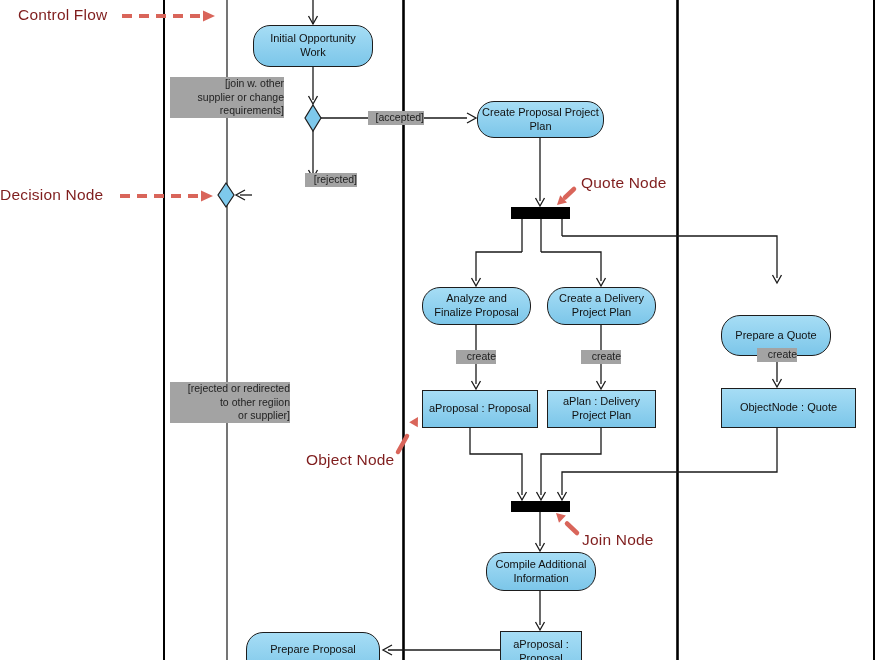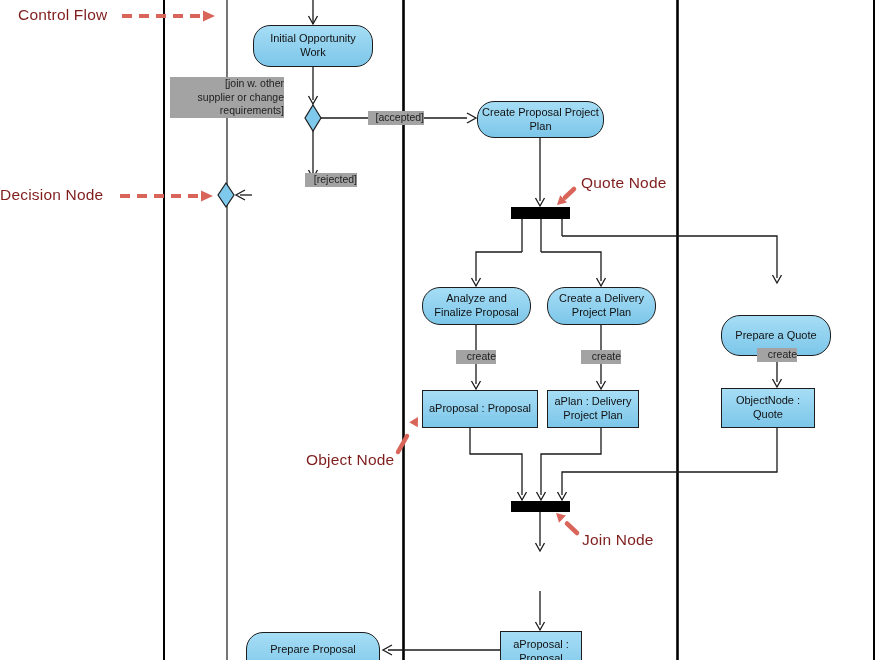--- a/index.html
+++ b/index.html
@@ -115,49 +115,58 @@
 
   <div class="node activity" style="left:547px;top:287px;width:109px;height:38px;border-radius:18px;">
     <span>Create a Delivery</span>
     <span>Project Plan</span>
   </div>
 
   <div class="node activity" style="left:721px;top:284px;width:110px;height:41px;border-radius:19px;margin-top:31px;">
     <span>Prepare a Quote</span>
   </div>
 
+  <div class="node activity" style="left:486px;top:552px;width:110px;height:39px;border-radius:18px;">
+    <span>Compile Additional</span>
+    <span>Information</span>
+  </div>
 
   <div class="node activity" style="left:246px;top:632px;width:134px;height:44px;padding-bottom:10px;">
     <span>Prepare Proposal</span>
   </div>
 
   <div class="node objectnode" style="left:422px;top:390px;width:116px;height:38px;">
     <span>aProposal : Proposal</span>
   </div>
 
-  <div class="node objectnode" style="left:547px;top:390px;width:92px;height:38px;">
+  <div class="node objectnode" style="left:547px;top:390px;width:109px;height:38px;">
     <span>aPlan : Delivery</span>
     <span>Project Plan</span>
   </div>
 
-  <div class="node objectnode" style="left:721px;top:388px;width:94px;height:40px;text-align:center;">
+  <div class="node objectnode" style="left:721px;top:388px;width:135px;height:40px;text-align:center;">
     <span>ObjectNode : Quote</span>
   </div>
 
   <div class="node objectnode" style="left:500px;top:631px;width:82px;height:46px;padding-bottom:6px;">
     <span>aProposal :</span>
     <span>Proposal</span>
   </div>
 
   <div class="guard" style="left:170px;top:77px;width:114px;">
     <span>[join w. other</span>
     <span>supplier or change</span>
     <span>requirements]</span>
   </div>
 
+  <div class="guard" style="left:170px;top:382px;width:120px;">
+    <span>[rejected or redirected</span>
+    <span>to other regiion</span>
+    <span>or supplier]</span>
+  </div>
 
   <div class="guard" style="left:368px;top:111px;width:56px;">[accepted]</div>
 
   <div class="guard" style="left:305px;top:145px;width:52px;margin-top:28px;">[rejected]</div>
 
   <div class="guard" style="left:456px;top:350px;width:40px;">create</div>
   <div class="guard" style="left:581px;top:350px;width:40px;">create</div>
   <div class="guard" style="left:757px;top:348px;width:40px;">create</div>
 
   <div class="red-label" style="left:18px;top:6px;">Control Flow</div>

